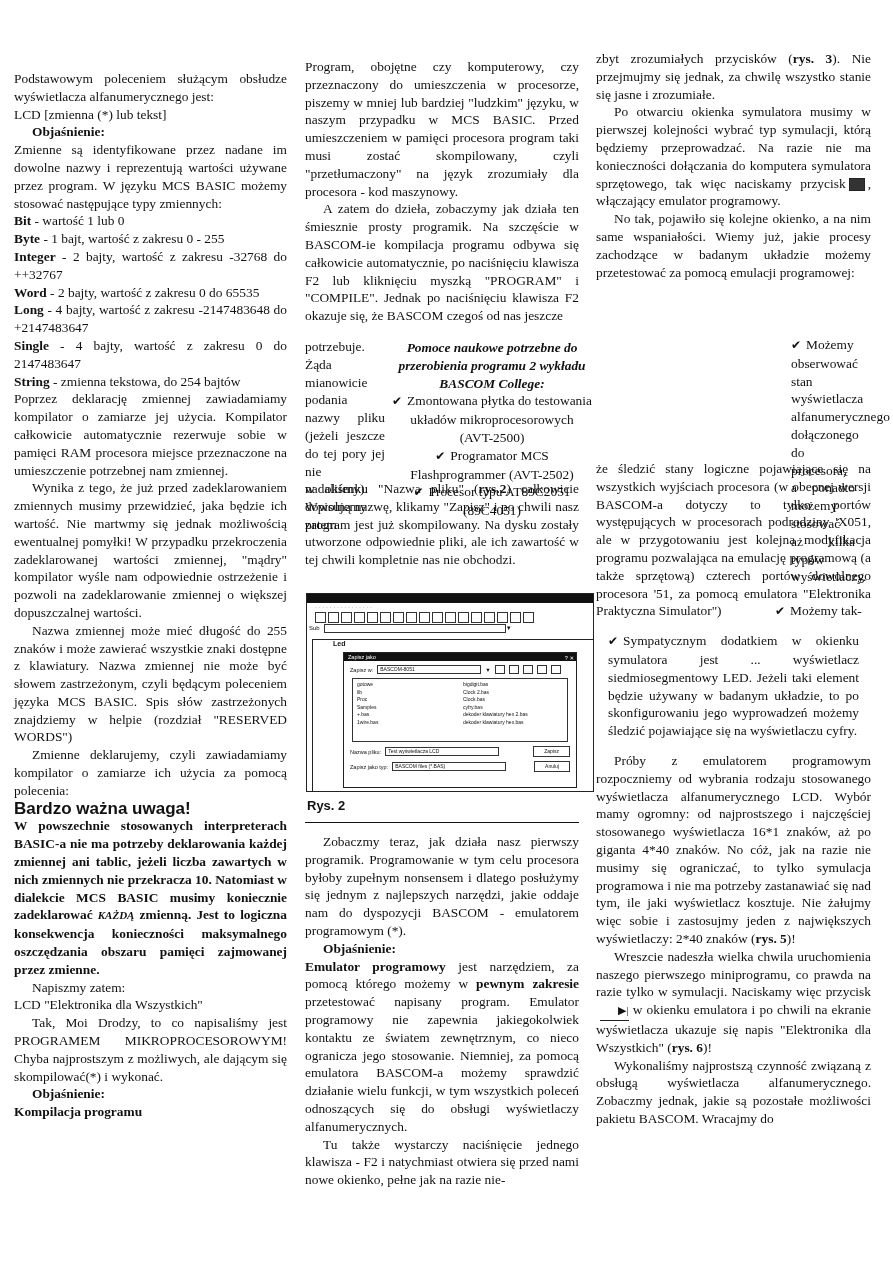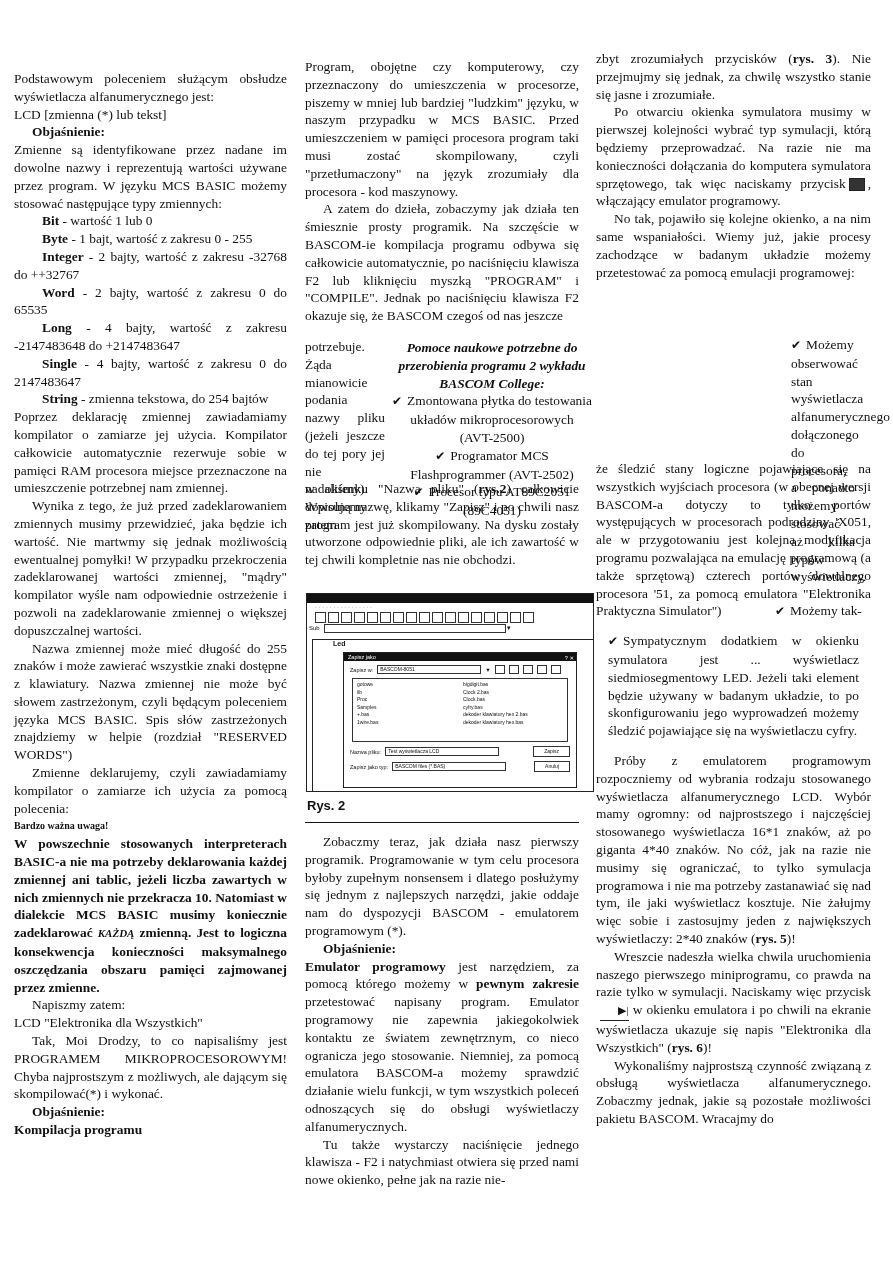--- a/index.html
+++ b/index.html
@@ -1,22 +1,22 @@
 <!DOCTYPE html>
 <html><head>
 <meta charset="utf-8">
 <style>
   html, body { margin:0; padding:0; background:#fff; }
   body { width:893px; height:1263px; position:relative; overflow:hidden; font-family:"Liberation Serif", serif; color:#111; }
   .col { position:absolute; font-size:13.4px; line-height:17.8px; text-align:justify; }
   .col p { margin:0; }
   .ind { text-indent:18px; }
-  .b { font-weight:bold;margin-left:28px; }
+  .b { font-weight:bold; }
   .hd { font-weight:bold; text-indent:18px; }
-  .sans { font-family:Liberation Serif, serif; font-weight:bold; font-size:10px; }
+  .sans { font-family:Liberation Sans, sans-serif; font-weight:bold; font-size:17px; }
   .chk::before { content:"\2714"; font-size:12px; margin-right:5px; }
   .sc { font-style:italic; font-variant:small-caps; font-size:11px; }
   #c1 { left:14px; top:70px; width:273px; }
   #c2 { left:305px; top:58px; width:274px; }
   #c3 { left:596px; top:50px; width:275px; }
   .floatbox { position:absolute; font-size:13.4px; line-height:17.8px;text-align:center; }
   #box { left:392px; top:339px; width:200px; }
   #box .t { font-weight:bold; font-style:italic; }
   #c2b { position:absolute; left:305px; top:338px; width:80px; font-size:13.4px; line-height:17.8px; text-align:justify; }
   #c2c { position:absolute; left:305px; top:480px; width:274px; font-size:13.4px; line-height:17.8px; text-align:justify; }

